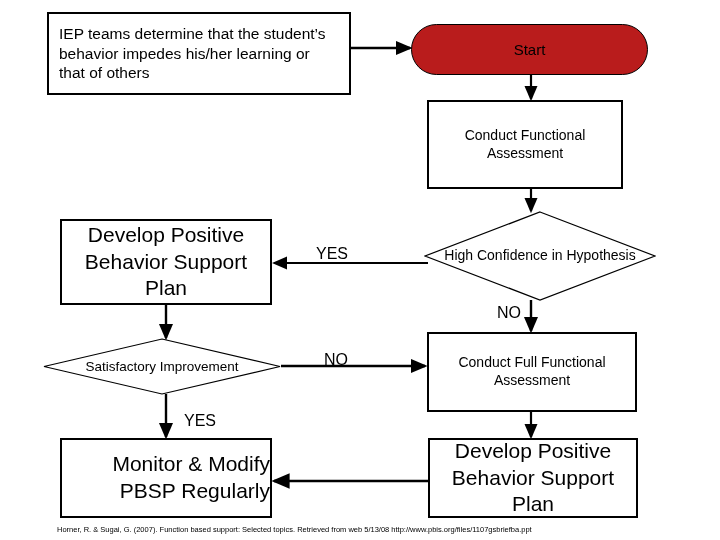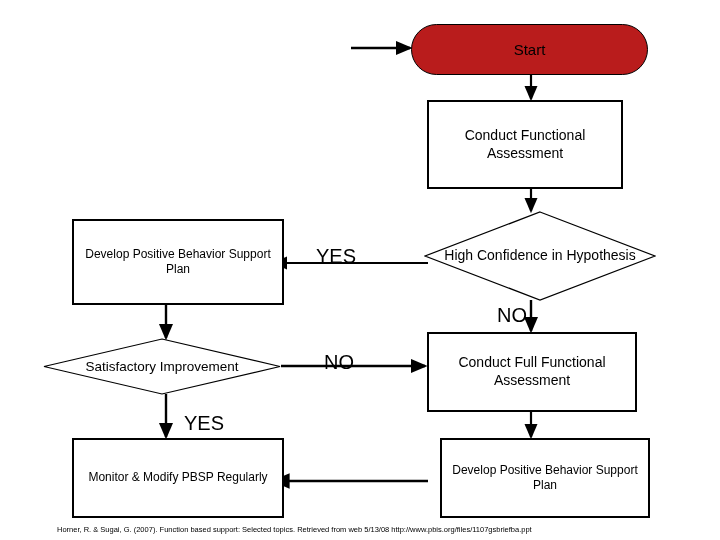--- a/index.html
+++ b/index.html
@@ -73,24 +73,24 @@
   }
   .footer {
     position: absolute;
     white-space: nowrap;
     line-height: 1;
     text-align: right;
   }
   .t-intro   { font-size: 15.5px; text-align: left; justify-content: flex-start; padding: 0 10px; }
   .t-start   { font-size: 15px; }
   .t-mid     { font-size: 14px; }
-  .t-big     { font-size: 12px; margin-left: 12px; }
+  .t-big     { font-size: 21px; }
   .t-diamond { font-size: 14px; }
   .t-small-d { font-size: 13.5px; }
-  .t-edge    { font-size: 20px; }
+  .t-edge    { font-size: 16px; }
   .t-footer  { font-size: 7.5px; }
 </style>
 </head>
 <body>
 
 <div id="canvas">
 
   <svg class="svg-layer" viewBox="0 0 720 540">
     <defs>
       <marker id="arrowhead" markerWidth="7" markerHeight="7" refX="6" refY="3.0" orient="auto" markerUnits="strokeWidth">
@@ -112,20 +112,23 @@
 
     <line x1="281" y1="366" x2="425" y2="366" stroke="#000000" stroke-width="2.4" marker-end="url(#arrowhead)"></line>
 
     <line x1="166" y1="394" x2="166" y2="437" stroke="#000000" stroke-width="2.4" marker-end="url(#arrowhead)"></line>
 
     <line x1="531" y1="411" x2="531" y2="437" stroke="#000000" stroke-width="2.2" marker-end="url(#arrowhead)"></line>
 
     <line x1="428" y1="481" x2="274" y2="481" stroke="#000000" stroke-width="2.6" marker-end="url(#arrowhead)"></line>
   </svg>
 
+  <div class="node box t-intro" style="left:47px; top:12px; width:304px; height:83px;">
+    <span>IEP teams determine that the student’s behavior impedes his/her learning or that of others</span>
+  </div>
 
   <div class="node stadium t-start" style="left:411px; top:24px; width:237px; height:51px;">
     <span>Start</span>
   </div>
 
   <div class="node box t-mid" style="left:427px; top:100px; width:196px; height:89px;">
     <span>Conduct Functional Assessment</span>
   </div>
 
   <div class="diamond-wrap" style="left:424px; top:211px; width:232px; height:90px;">
@@ -147,21 +150,21 @@
     </svg>
     <div class="diamond-label t-small-d">
       <span>Satisfactory Improvement</span>
     </div>
   </div>
 
   <div class="node box t-mid" style="left:427px; top:332px; width:210px; height:80px;">
     <span>Conduct Full Functional Assessment</span>
   </div>
 
-  <div class="node box t-big" style="left:60px; top:438px; width:212px; height:80px;">
+  <div class="node box t-big" style="left:60px; top:438px; width:212px; height:80px;text-align:right;">
     <span>Monitor &amp; Modify PBSP Regularly</span>
   </div>
 
   <div class="node box t-big" style="left:428px; top:438px; width:210px; height:80px;">
     <span>Develop Positive Behavior Support Plan</span>
   </div>
 
   <div class="edge-label t-edge" style="left:316px; top:246px;">
     <span>YES</span>
   </div>

